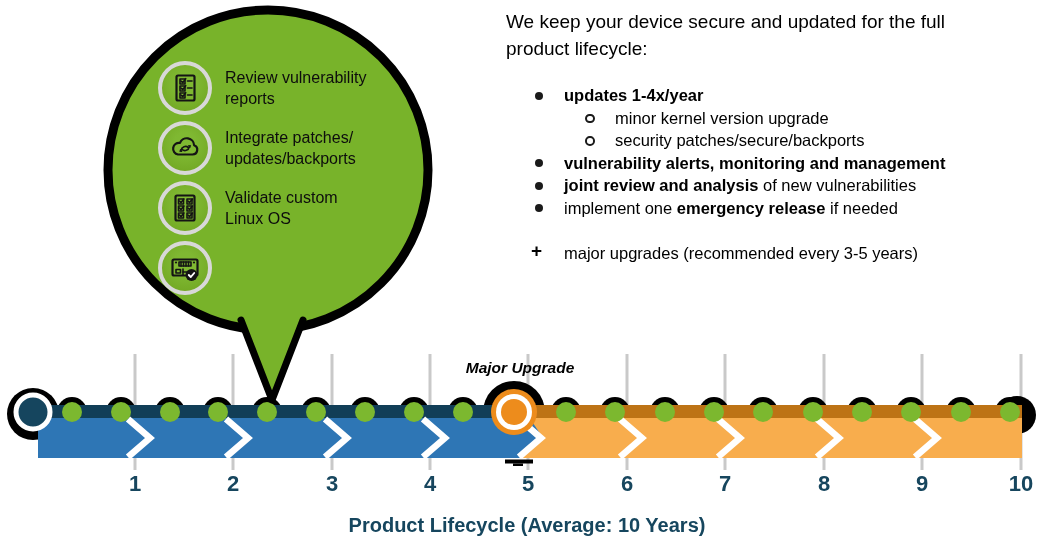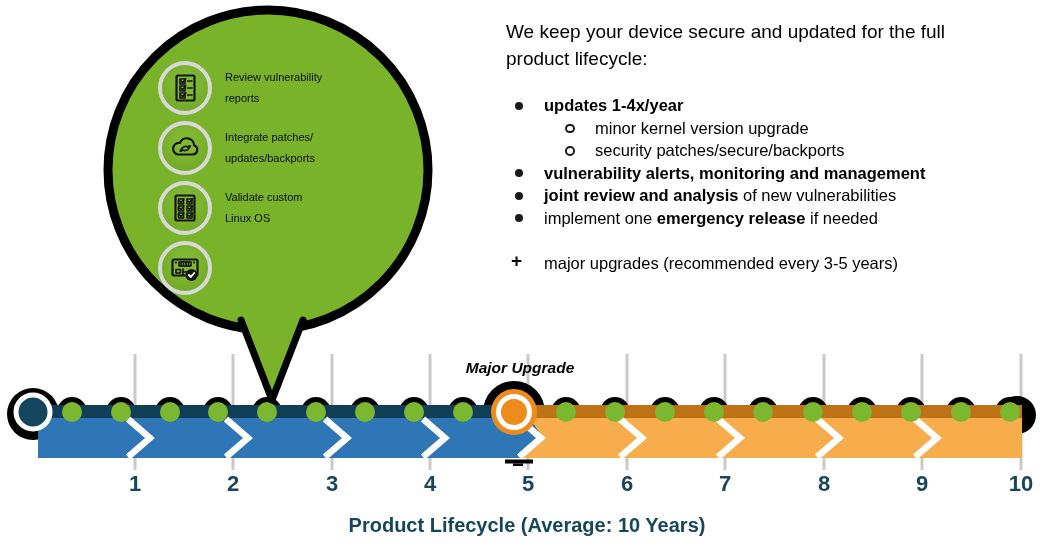--- a/index.html
+++ b/index.html
@@ -10,27 +10,27 @@
   
   .bubble-svg{position:absolute;left:80px;top:0;z-index:2;}
   .bubble-list{position:absolute;left:158px;top:60px;z-index:3;display:flex;flex-direction:column;gap:4px;}
   .bubble-item{display:flex;align-items:center;height:56px;}
   .icon-circle{
     width:46px;height:46px;border:4px solid #d8d8d8;border-radius:50%;
     background:radial-gradient(circle at 50% 40%, #7fb832 30%, #6ea31f 100%);
     display:flex;align-items:center;justify-content:center;flex:0 0 auto;
   }
   .bubble-label{
-    margin-left:13px;font-size:11px;line-height:21px;color:#0d0d0d;
+    margin-left:13px;font-size:16px;line-height:21px;color:#0d0d0d;
     white-space:pre-line;font-weight:400;
   }
   
-  .panel{position:absolute;left:506px;top:18px;width:505px;z-index:1;}
+  .panel{position:absolute;left:506px;top:8px;width:505px;z-index:1;}
   .panel-heading{font-size:19px;line-height:27px;margin:0 0 22px 0;font-weight:400;}
-  .blist{font-size:16.5px;line-height:22.5px;}
+  .blist{font-size:16.5px;line-height:22.5px;margin-left:20px;}
   .li{position:relative;padding-left:38px;}
   .li .dot-marker{
     position:absolute;left:9px;top:7.5px;width:8px;height:8px;border-radius:50%;background:#1a1a1a;
   }
   .li.sub{padding-left:89px;}
   .li.sub .circle-marker{
     position:absolute;left:59px;top:7px;width:5.5px;height:5.5px;border-radius:50%;
     background:#fff;border:2.4px solid #1a1a1a;
   }
   .li.plus{margin-top:23px;}

